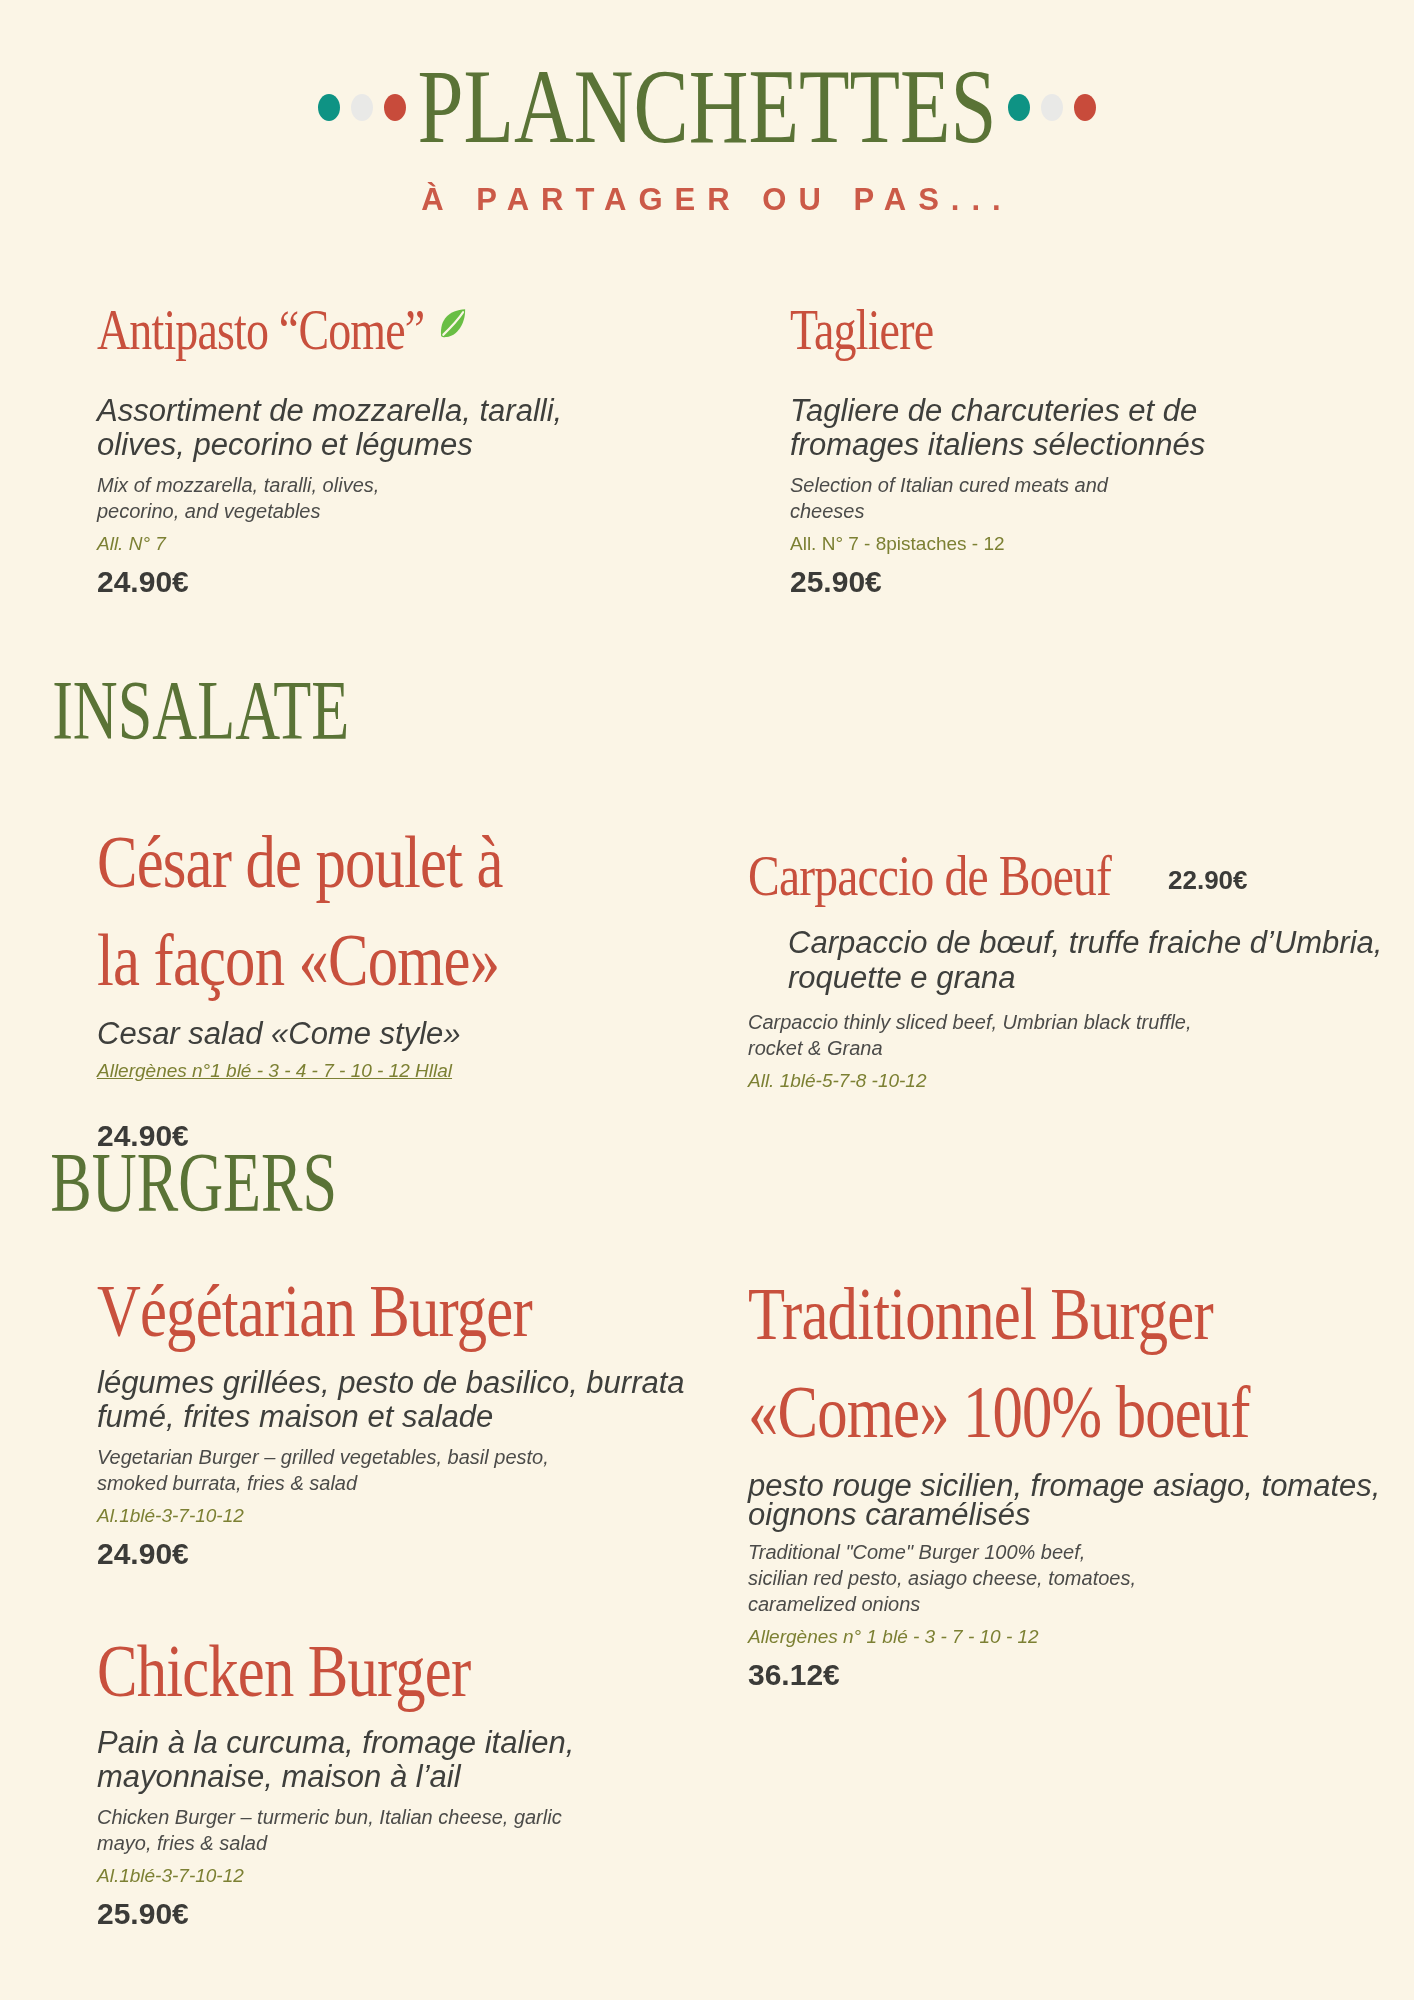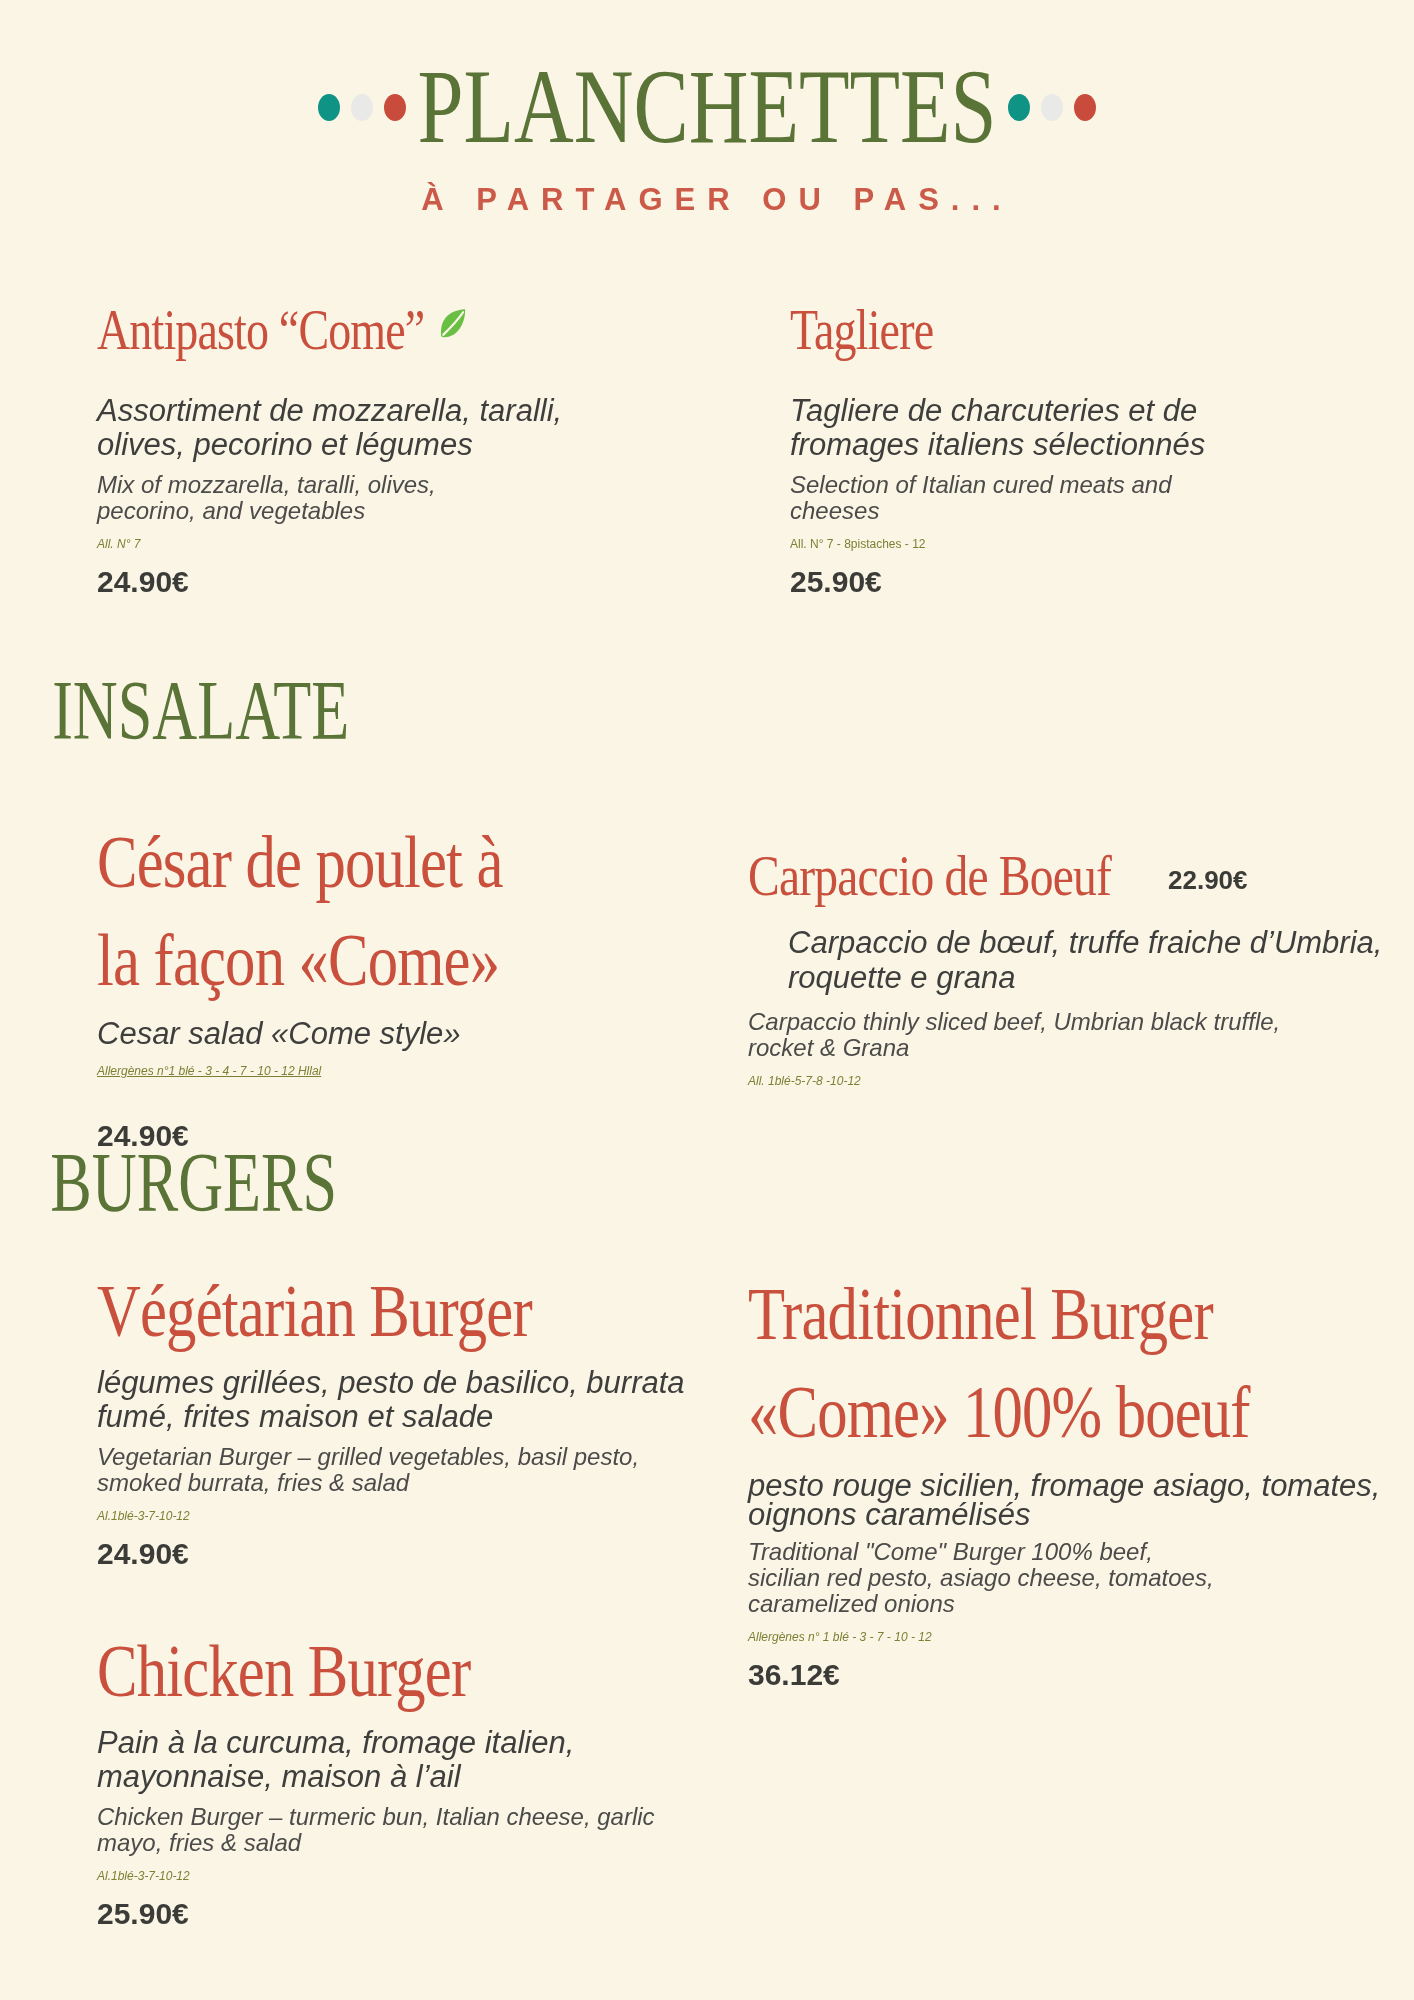--- a/index.html
+++ b/index.html
@@ -58,25 +58,25 @@
   }
   .title-sm{font-size:56px;line-height:60px;margin-bottom:34px;}
   .title-lg{font-size:74px;line-height:78px;margin-bottom:16px;}
   .title-lg.two-line{line-height:98px;}
   .title-md{font-size:58px;line-height:62px;}
   .desc-fr{
     font-size:31px;line-height:34px;font-style:italic;color:var(--dark);
     margin:0 0 10px 0;white-space:pre-line;
   }
   .desc-en{
-    font-size:24px;line-height:26px;font-style:italic;color:var(--en);
+    font-size:20px;line-height:26px;font-style:italic;color:var(--en);
     margin:0 0 10px 0;white-space:pre-line;
   }
   .allergens{
-    font-size:12px;line-height:20px;font-style:italic;color:var(--olive);
+    font-size:19px;line-height:20px;font-style:italic;color:var(--olive);
     margin:0 0 12px 0;
   }
   .allergens.upright{font-style:normal;}
   .price{
     font-size:30px;line-height:32px;font-weight:700;color:var(--price);margin:0;
   }
   
   .item--cesar .item-title{margin-bottom:8px;}
   .item--cesar .desc-fr{line-height:34px;}
   .item--cesar .allergens{margin-bottom:39px;text-decoration:underline;}

